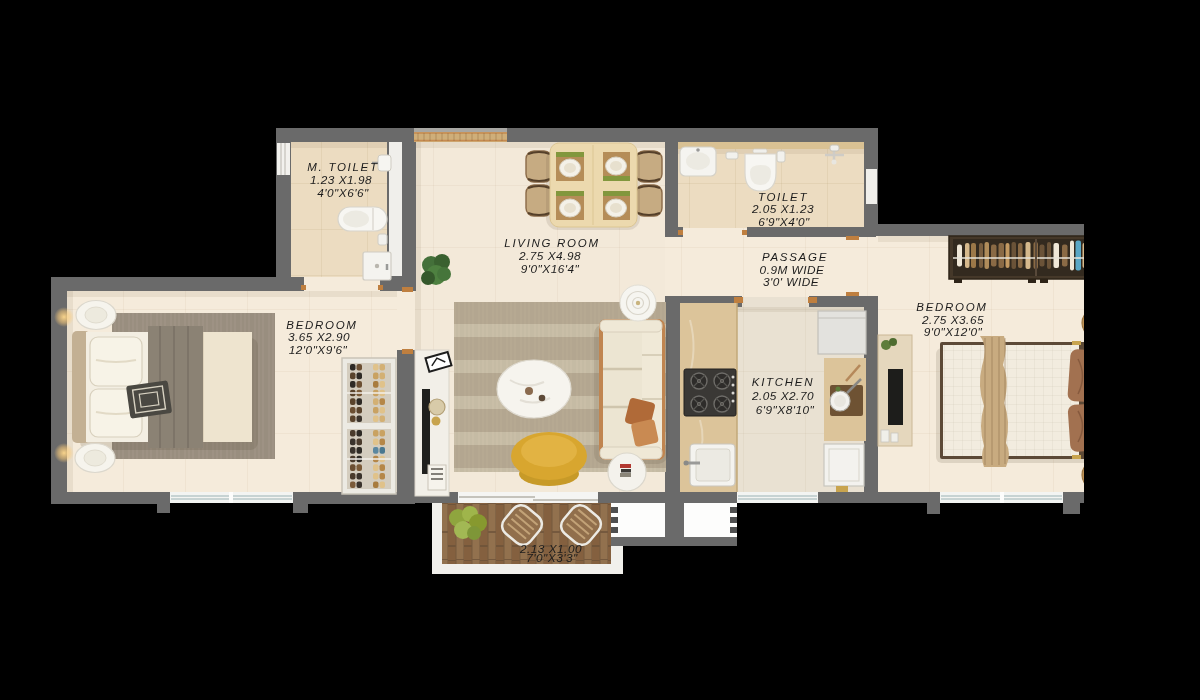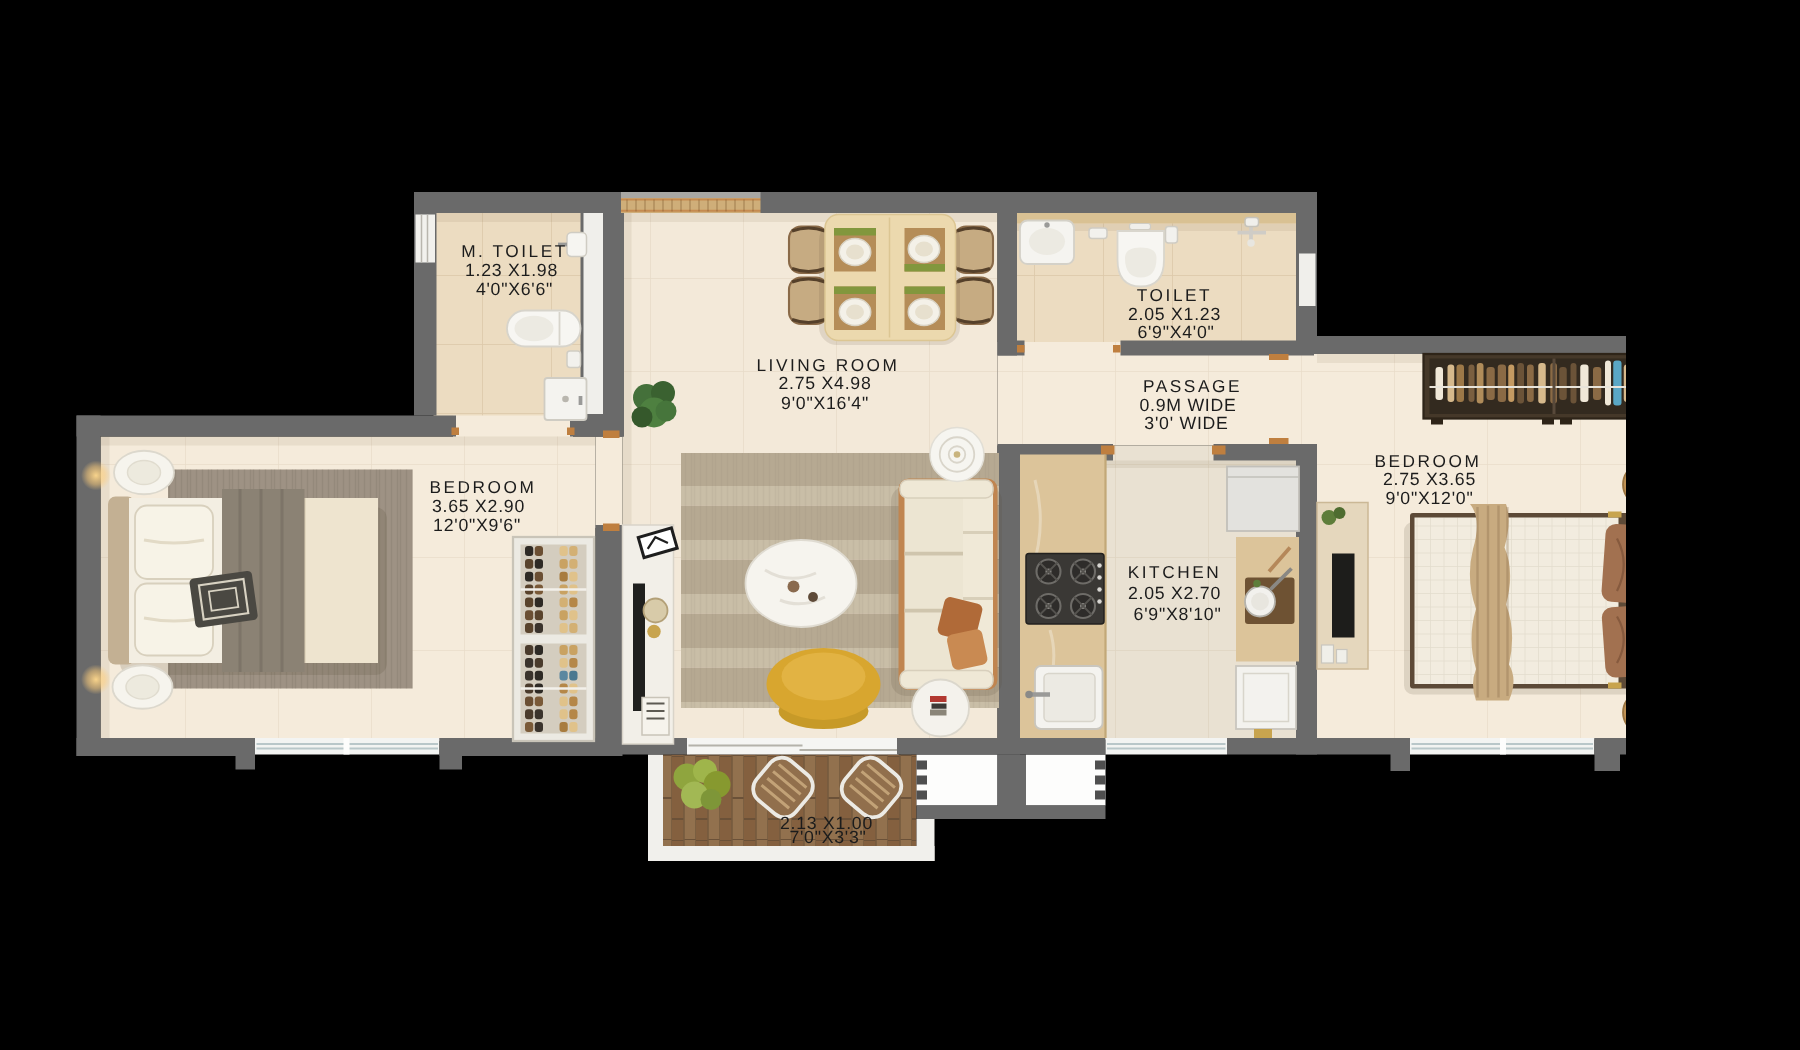--- a/index.html
+++ b/index.html
@@ -1,16 +1,16 @@
 <!DOCTYPE html>
 <html><head>
 <meta charset="utf-8">
 <style>
   html,body{margin:0;padding:0;background:#000;}
-  #stage{position:relative;width:1084px;height:700px;background:#ef4444;overflow:hidden;}
+  #stage{position:relative;width:1084px;height:700px;background:#ef4444;overflow:hidden;font-style:italic;}
   svg{display:block;}
   text{font-family:"Liberation Sans",sans-serif;fill:#1c1c1c;}
 </style>
 </head>
 <body>
 <div id="stage">
 <svg width="1200" height="700" viewBox="0 0 1200 700">
 <defs>
   <pattern id="tileC" width="62" height="62" patternUnits="userSpaceOnUse">
     <path d="M62 0V62M0 62H62" stroke="rgba(150,120,80,0.13)" stroke-width="1" fill="none"></path>

